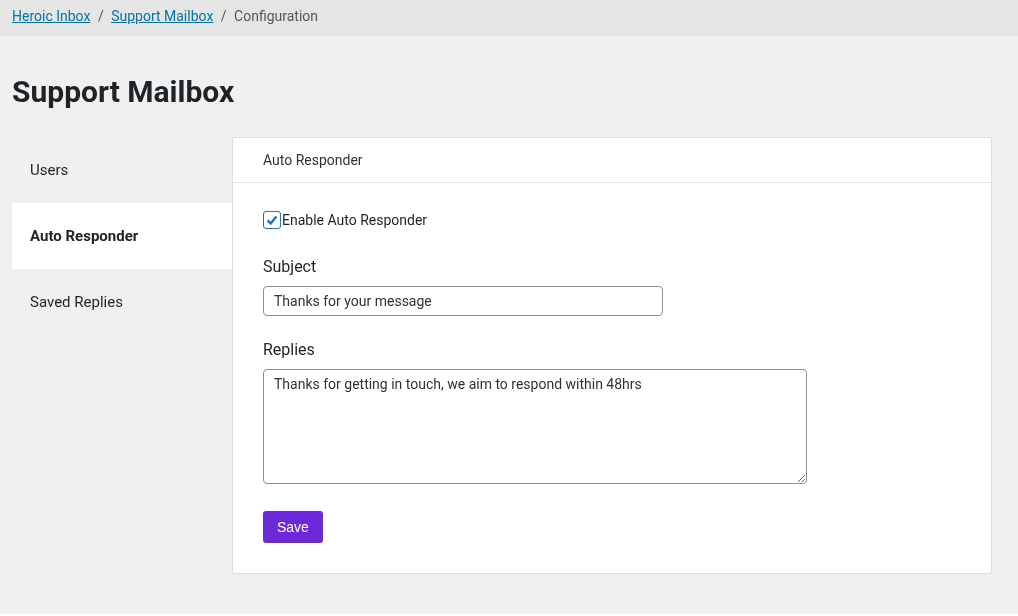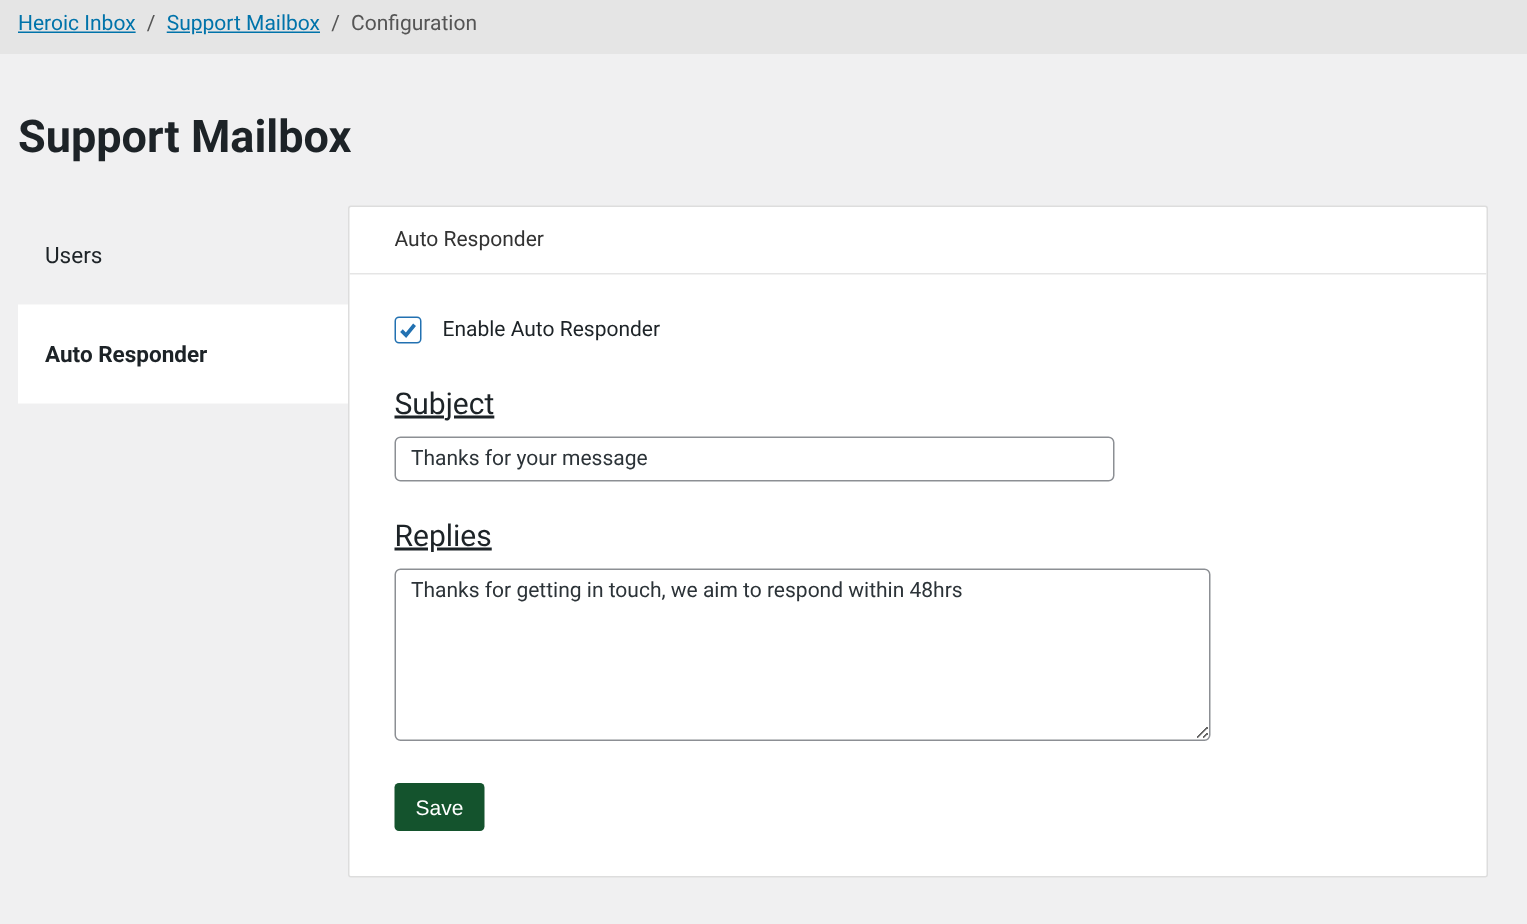--- a/index.html
+++ b/index.html
@@ -73,21 +73,21 @@
     }
     .panel-body {
       padding: 28px 30px 30px 30px;
     }
     .field-row {
       margin-bottom: 24px;
     }
     .checkbox-row {
       display: flex;
       align-items: center;
-      gap: 14px;
+      gap: 1px;
       margin-bottom: 28px;
     }
     .chk {
       width: 18px;
       height: 18px;
       border: 1px solid #2271b1;
       border-radius: 3px;
       display: inline-flex;
       align-items: center;
       justify-content: center;
@@ -97,26 +97,25 @@
     .chk svg {
       width: 14px;
       height: 14px;
       stroke: #2271b1;
       stroke-width: 2.8;
       fill: none;
     }
     .field-label {
       display: block;
       margin-bottom: 10px;
-      font-size: 20px;
+      font-size: 16px;
       color: #1d2327;
-      text-decoration: underline;
     }
     .text-input {
-      width: 480px;
+      width: 400px;
       max-width: 100%;
       padding: 6px 10px;
       border: 1px solid #8c8f94;
       border-radius: 4px;
       font-size: 14px;
       color: #2c3338;
       background: #fff;
       font-family: inherit;
     }
     .textarea-input {
@@ -126,21 +125,21 @@
       padding: 6px 10px;
       border: 1px solid #8c8f94;
       border-radius: 4px;
       font-size: 14px;
       color: #2c3338;
       background: #fff;
       font-family: inherit;
       resize: both;
     }
     .save-btn {
-      background: #14532d;
+      background: #6d28d9;
       color: #fff;
       border: none;
       padding: 8px 14px;
       border-radius: 3px;
       font-size: 14px;
       cursor: pointer;
     }
   </style>
 </head>
 <body>
@@ -153,20 +152,21 @@
   <span class="current">Configuration</span>
 </div>
 
 <div class="main-area">
   <h1 class="page-title">Support Mailbox</h1>
 
   <div class="content-row">
     <div class="side-tabs">
       <div class="side-tab">Users</div>
       <div class="side-tab active">Auto Responder</div>
+      <div class="side-tab">Saved Replies</div>
     </div>
 
     <div class="panel">
       <div class="panel-header">Auto Responder</div>
       <div class="panel-body">
 
         <div class="checkbox-row">
           <span class="chk">
             <svg viewBox="0 0 16 16">
                 <polyline points="3,8.5 6.5,12 13,4"></polyline>

